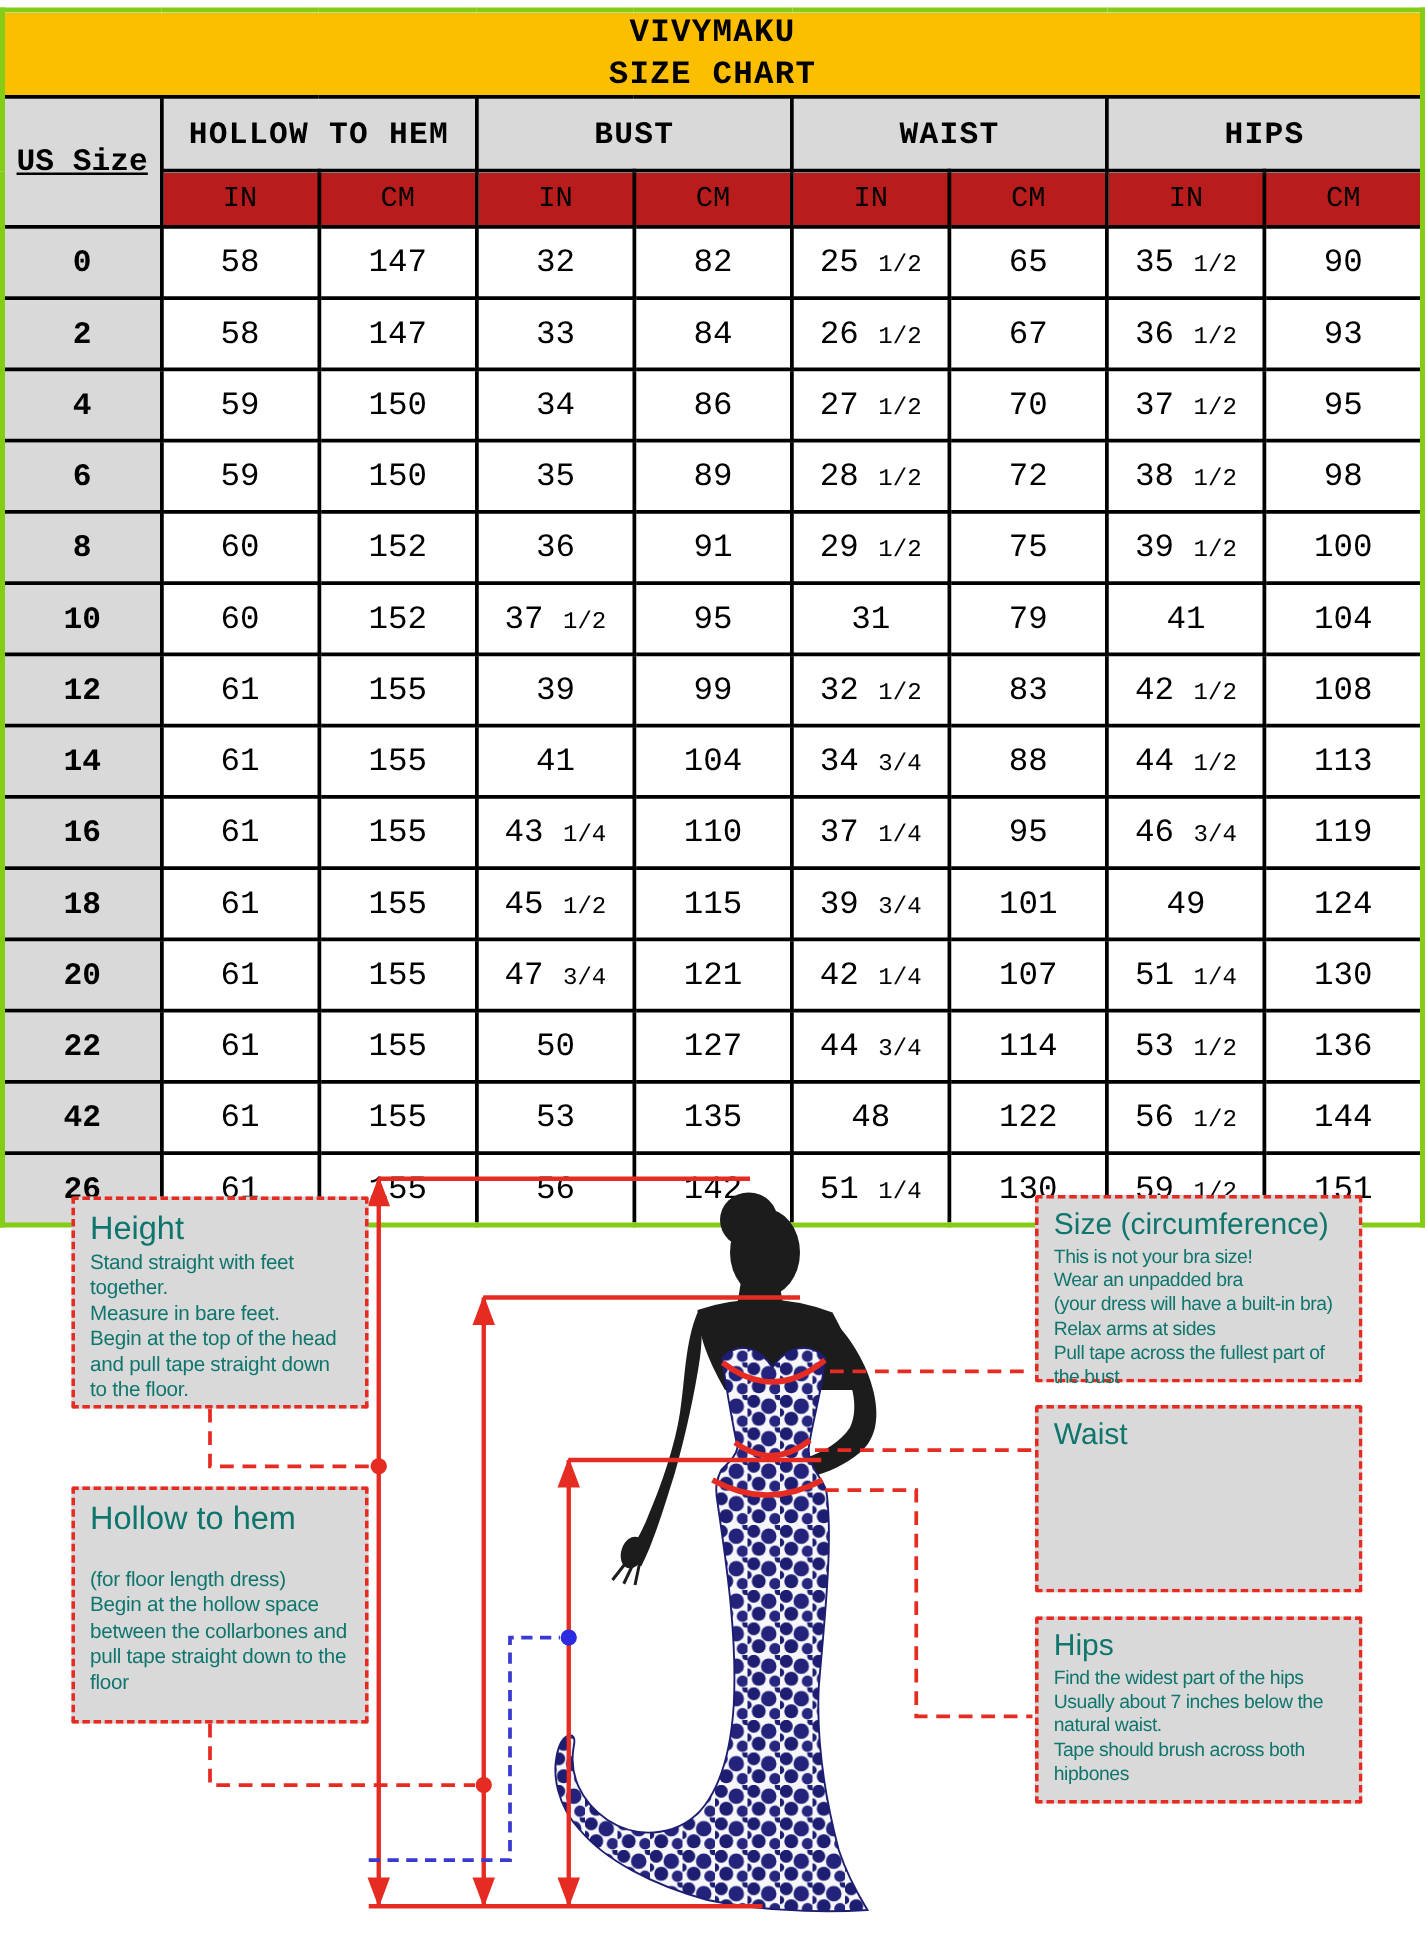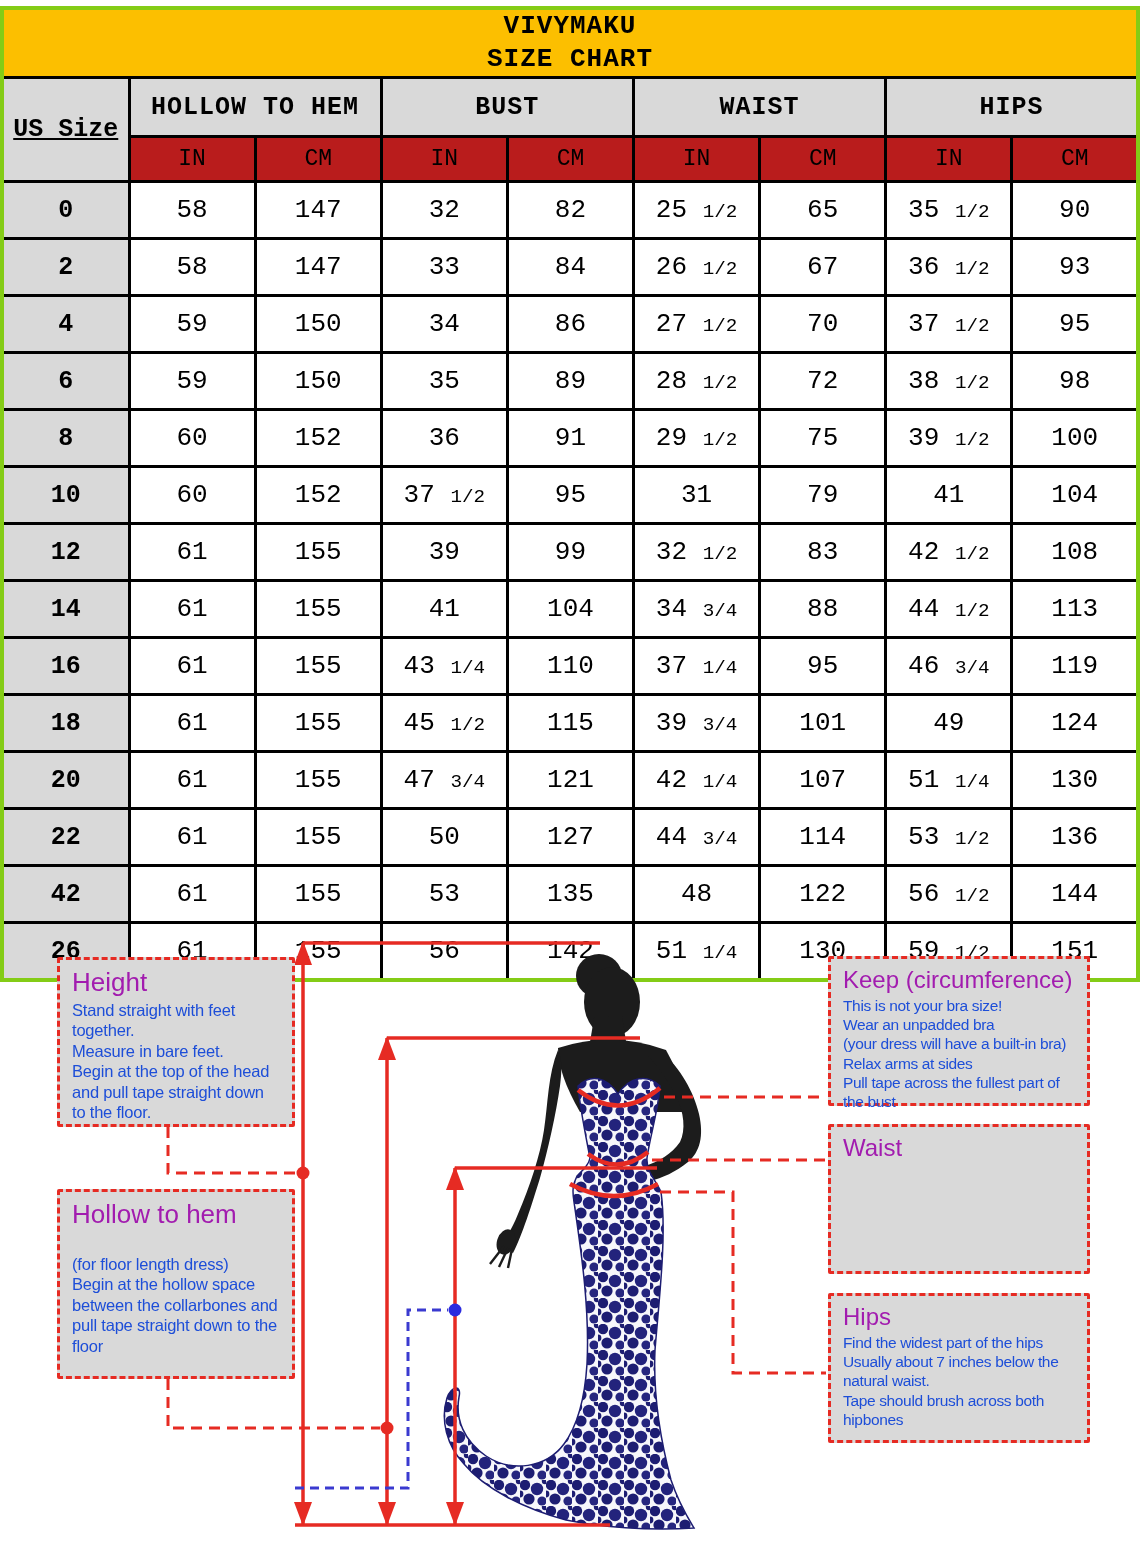--- a/index.html
+++ b/index.html
@@ -24,22 +24,22 @@
   tr.data-row td.size-col{background:#d9d9d9;font-weight:bold;font-size:25px;}
   .frac{font-size:.74em;}
   
   .diagram{position:absolute;left:0;top:934px;width:1140px;height:614px;}
   .diagram svg{position:absolute;left:0;top:0;}
   .ibox{
     position:absolute;background:#d9d9d9;box-sizing:border-box;
     border:3px dashed #e62b23;border-radius:2px;padding:7px 12px 6px 12px;
   }
   .ibox.blue{border-color:#3a3ad0;}
-  .ibox h3{margin:0 0 2px 0;font-weight:normal;color:#a21caf;}
-  .ibox .body{color:#1d4ed8;}
+  .ibox h3{margin:0 0 2px 0;font-weight:normal;color:#0f766e;}
+  .ibox .body{color:#0f766e;}
   .ibox .bline{line-height:1.24;}
   
   .box-height{left:57px;top:23px;width:238px;height:170px;}
   .box-height h3{font-size:26px;}
   .box-height .body{font-size:16.5px;letter-spacing:-0.2px;}
   .box-hollow{left:57px;top:255px;width:238px;height:190px;}
   .box-hollow h3{font-size:26px;}
   .box-hollow .body{font-size:16.5px;letter-spacing:-0.2px;margin-top:24px;}
   .box-skirt{left:58px;top:506px;width:237px;height:80px;display:flex;align-items:center;}
   .box-skirt .body{font-size:17px;letter-spacing:-0.2px;}
@@ -329,21 +329,21 @@
     <div class="ibox box-hollow">
       <h3>Hollow to hem</h3>
       <div class="body">
           <div class="bline">(for floor length dress)</div>
           <div class="bline">Begin at the hollow space between the collarbones and pull tape straight down to the floor</div>
         </div>
     </div>
 
 
     <div class="ibox box-bust">
-      <h3>Keep (circumference)</h3>
+      <h3>Size (circumference)</h3>
       <div class="body">
           <div class="bline">This is not your bra size!</div>
           <div class="bline">Wear an unpadded bra</div>
           <div class="bline">(your dress will have a built-in bra)</div>
           <div class="bline">Relax arms at sides</div>
           <div class="bline">Pull tape across the fullest part of the bust</div>
         </div>
     </div>
 
     <div class="ibox box-waist">

